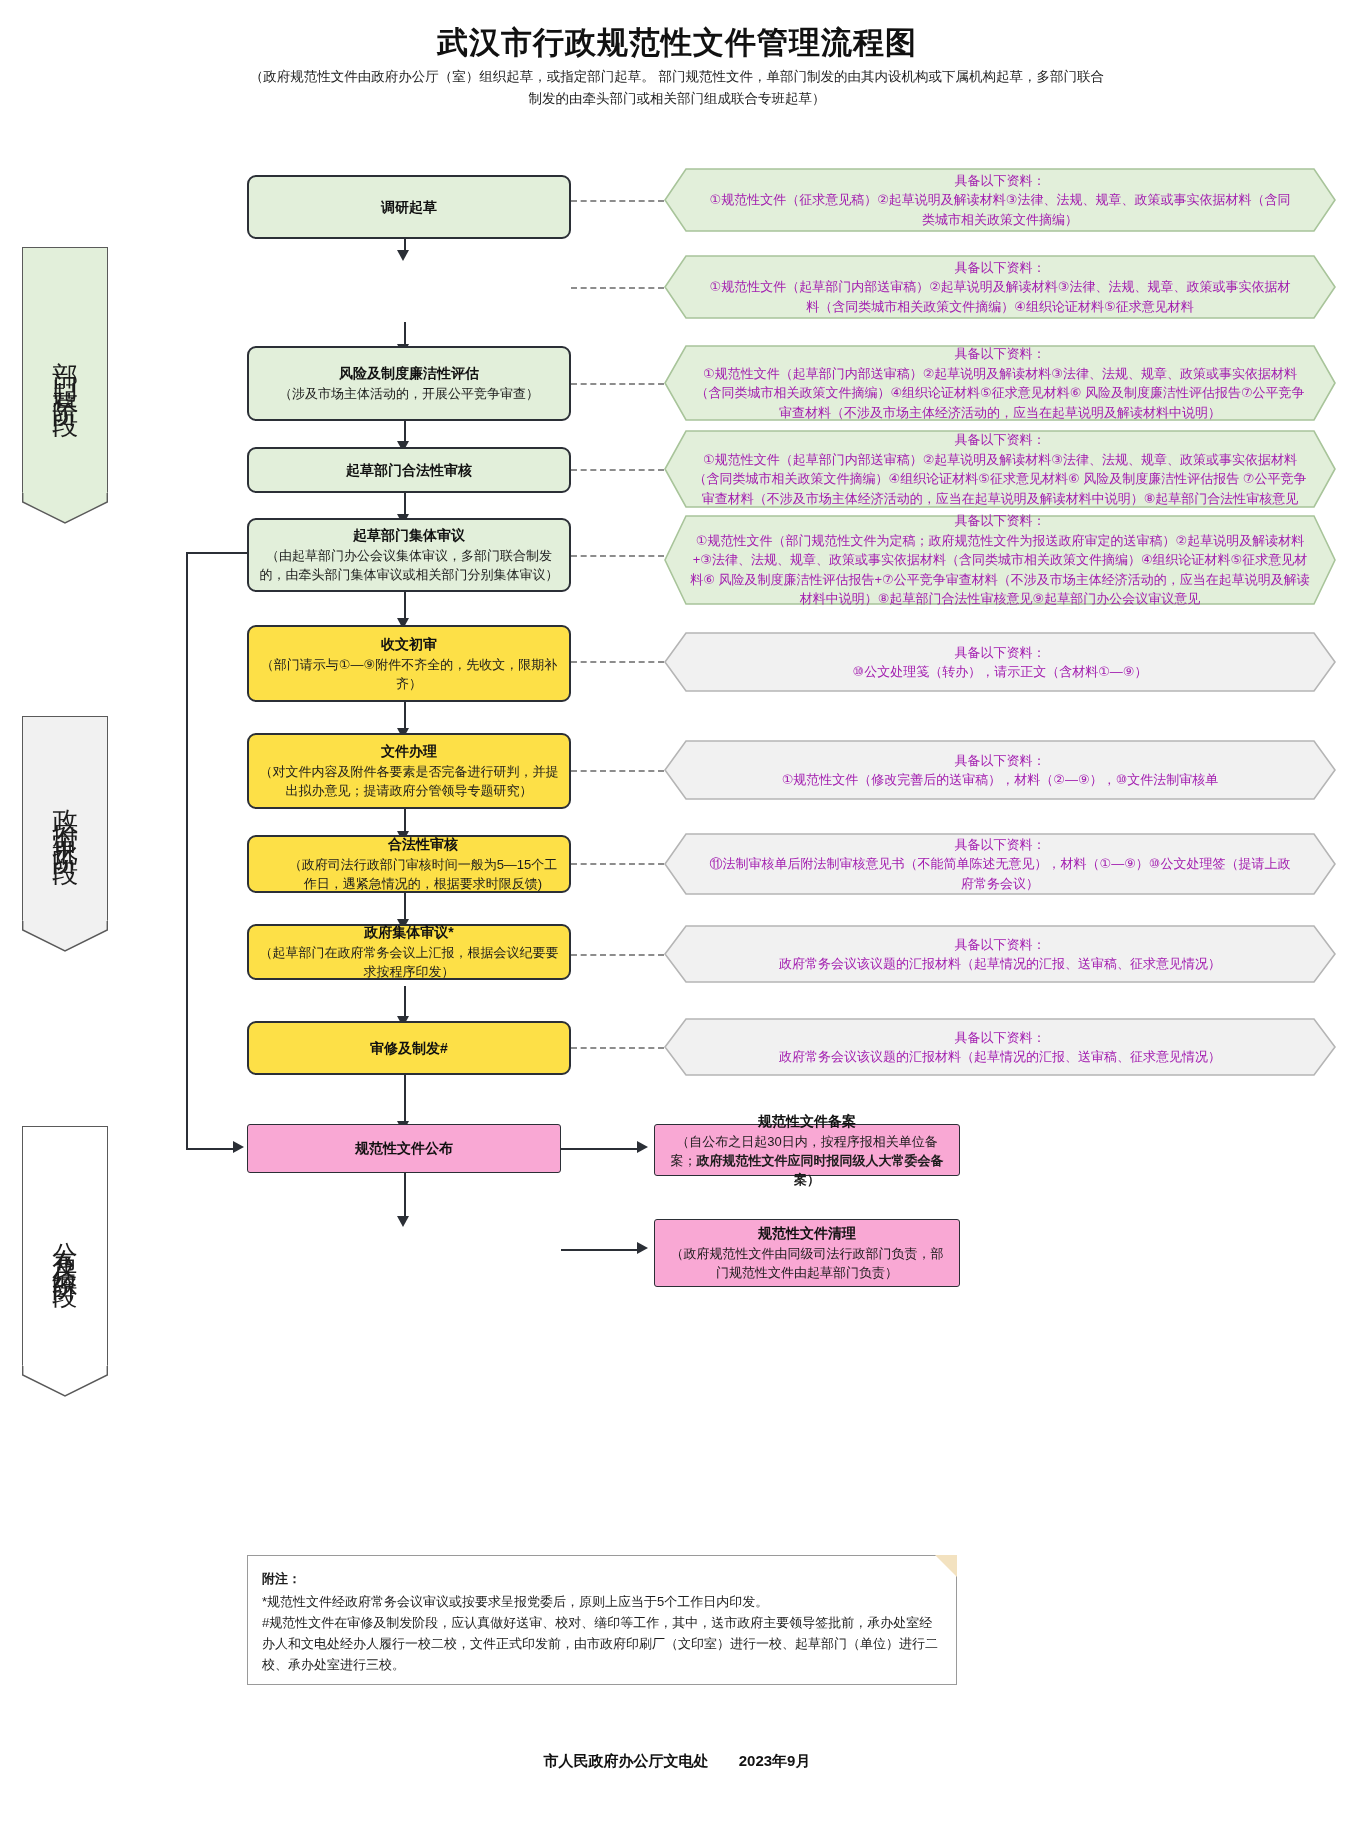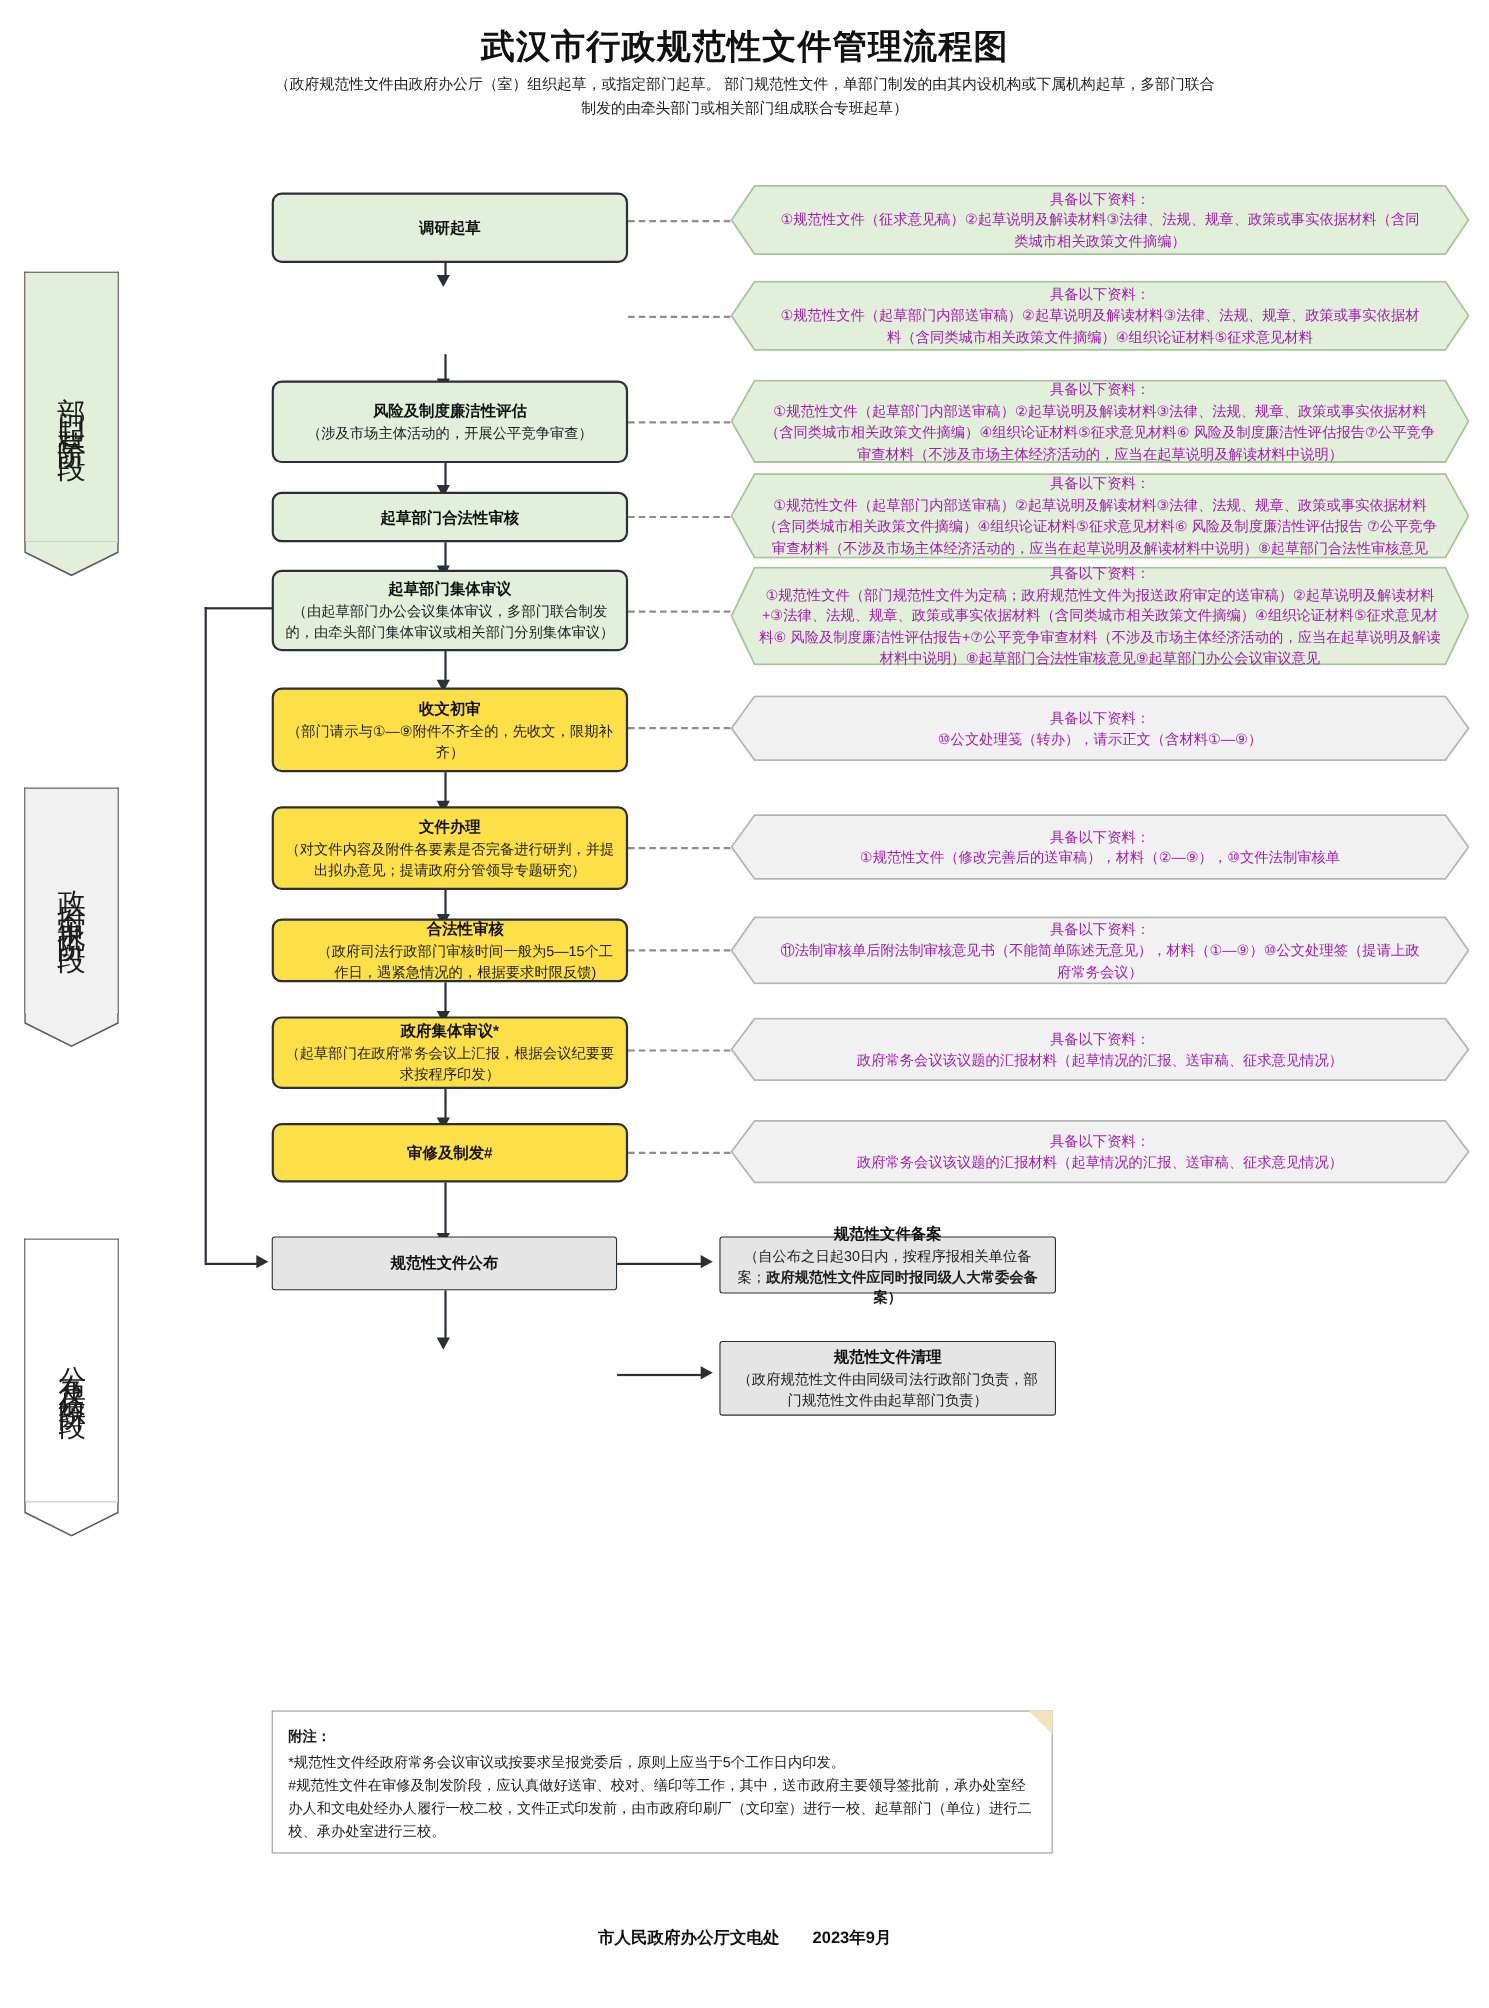--- a/index.html
+++ b/index.html
@@ -46,21 +46,21 @@
   .node{
     position:absolute;box-sizing:border-box;
     border:2.2px solid #2b2f36;border-radius:9px;
     display:flex;flex-direction:column;align-items:center;justify-content:center;
     text-align:center;padding:6px 10px;
   }
   .node .n-title{font-size:14px;font-weight:bold;line-height:19px;color:#111;}
   .node .n-sub{font-size:13px;line-height:19px;color:#1c1c1c;margin-top:1px;}
   .node.green{background:#e2efda;}
   .node.grey{background:#fde047;}
-  .node.plain{background:#e5e5e5;border-width:1.6px;border-radius:3px;border-color:#2b2f36;}
+  .node.plain{background:#f9a8d4;border-width:1.6px;border-radius:3px;border-color:#2b2f36;}
 
   
   .hex{
     position:absolute;box-sizing:border-box;
     display:flex;align-items:center;justify-content:center;
     text-align:center;
   }
   .hex .hex-bg{position:absolute;left:0;top:0;width:100%;height:100%;}
   .hex .hex-txt{
     position:relative;z-index:2;
@@ -223,21 +223,21 @@
   <div class="node grey" style="left:247px;top:733px;width:324px;height:76px;">
     <span class="n-title">文件办理</span>
     <span class="n-sub">（对文件内容及附件各要素是否完备进行研判，并提出拟办意见；提请政府分管领导专题研究）</span>
   </div>
 
   <div class="node grey" style="left:247px;top:835px;width:324px;height:58px;padding-left:38px;">
     <span class="n-title">合法性审核</span>
     <span class="n-sub">（政府司法行政部门审核时间一般为5—15个工作日，遇紧急情况的，根据要求时限反馈)</span>
   </div>
 
-  <div class="node grey" style="left:247px;top:924px;width:324px;height:66px;">
+  <div class="node grey" style="left:247px;top:924px;width:324px;height:56px;">
     <span class="n-title">政府集体审议*</span>
     <span class="n-sub">（起草部门在政府常务会议上汇报，根据会议纪要要求按程序印发）</span>
   </div>
 
   <div class="node grey" style="left:247px;top:1021px;width:324px;height:54px;">
     <span class="n-title">审修及制发#</span>
   </div>
 
   <div class="node plain" style="left:247px;top:1124px;width:314px;height:49px;">
     <span class="n-title">规范性文件公布</span>

